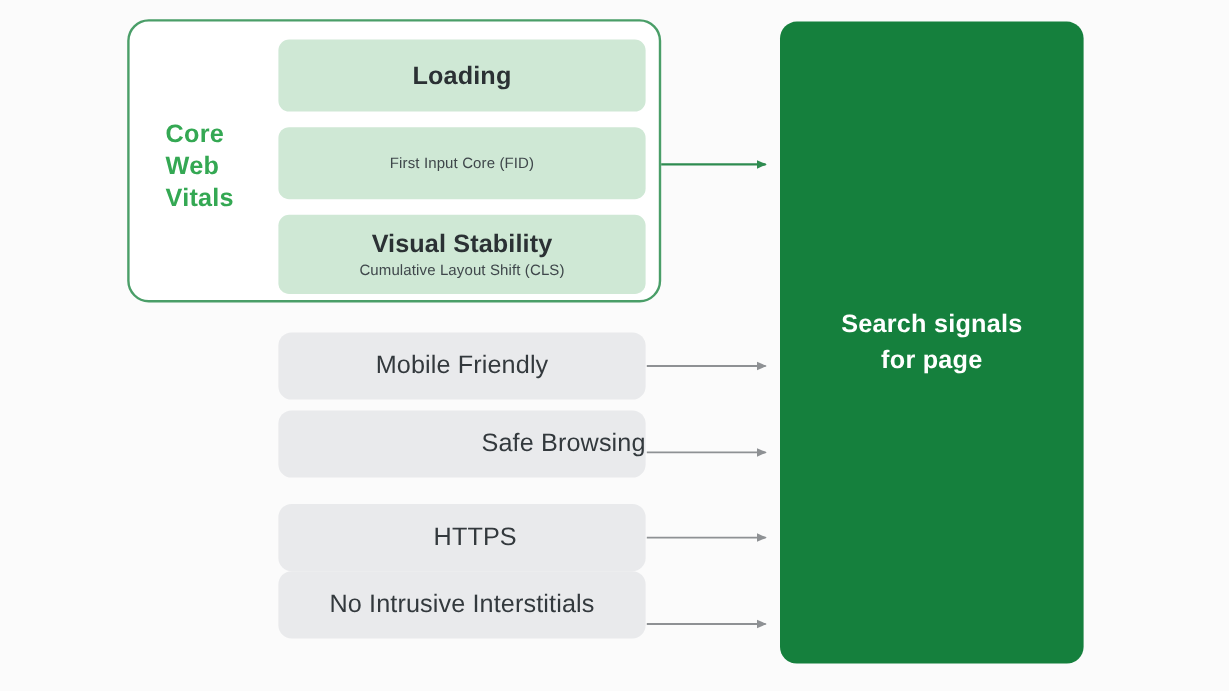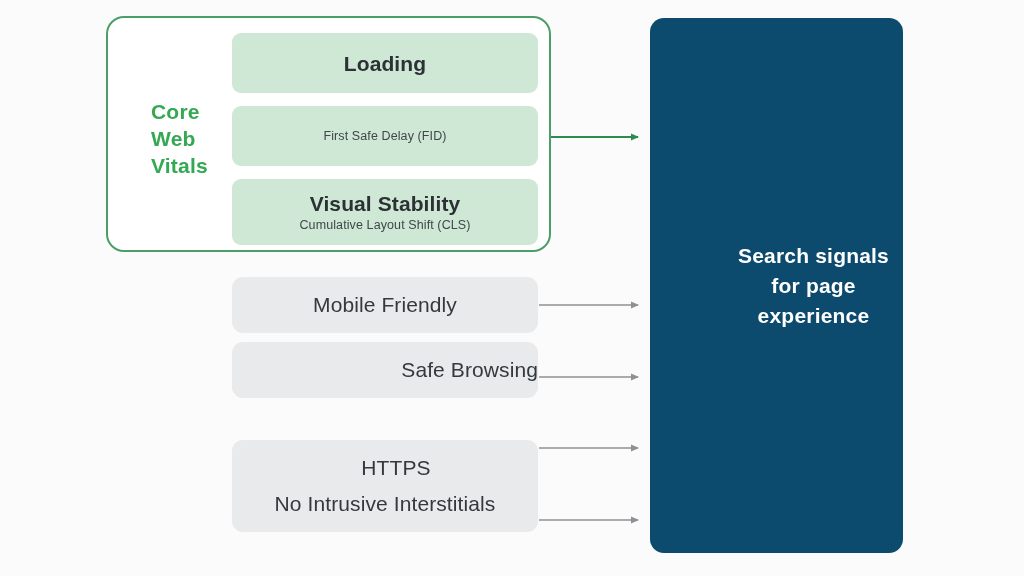--- a/index.html
+++ b/index.html
@@ -36,21 +36,20 @@
     position: absolute;
     left: 138px;
     top: 98px;
     width: 90px;
     color: #34a853;
     font-size: 21px;
     font-weight: 700;
     line-height: 27px;
     letter-spacing: .2px;
     text-align: left;
-    margin-left: 13px;
   }
   .cwv-label span { display: block; }
 
   
   .green-card {
     position: absolute;
     left: 232px;
     width: 306px;
     background: #cfe8d5;
     border-radius: 9px;
@@ -88,21 +87,21 @@
     height: 56px;
     background: #e9eaec;
     border-radius: 11px;
     display: flex;
     align-items: center;
     justify-content: center;
     box-sizing: border-box;
   }
   .grey-card.g1 { top: 277px; }
   .grey-card.g2 { top: 342px; justify-content: flex-end; }
-  .grey-card.g3 { top: 440px; padding-left: 22px; }
+  .grey-card.g3 { top: 420px; padding-left: 22px; }
   .grey-card.g4 { top: 476px; }
 
   .grey-label {
     font-size: 21px;
     font-weight: 400;
     color: #33393d;
     letter-spacing: .1px;
     line-height: 26px;
   }
 
@@ -116,25 +115,25 @@
     pointer-events: none;
   }
 
   
   .blue-box {
     position: absolute;
     left: 650px;
     top: 18px;
     width: 253px;
     height: 535px;
-    background: #0c4a6e;
+    background: #15803d;
     border-radius: 14px;
     display: flex;
     align-items: center;
-    justify-content: flex-end;
+    justify-content: center;
     box-sizing: border-box;
   }
   .blue-text {
     color: #ffffff;
     font-size: 21px;
     font-weight: 700;
     line-height: 30px;
     text-align: center;
     letter-spacing: .2px;
     padding: 0 14px;
@@ -152,21 +151,21 @@
     <span>Core</span>
     <span>Web</span>
     <span>Vitals</span>
   </div>
 
   <div class="green-card c1">
     <div class="card-title">Loading</div>
   </div>
 
   <div class="green-card c2">
-    <div class="card-sub">First Safe Delay (FID)</div>
+    <div class="card-sub">First Input Core (FID)</div>
   </div>
 
   <div class="green-card c3">
     <div class="card-title">Visual Stability</div>
     <div class="card-sub">Cumulative Layout Shift (CLS)</div>
   </div>
 
   <div class="grey-card g1">
     <div class="grey-label">Mobile Friendly</div>
   </div>
@@ -204,17 +203,16 @@
     </g>
     <g>
       <line x1="539" y1="520" x2="638" y2="520" stroke="#8e9194" stroke-width="1.6" marker-end="url(#ah-grey)"></line>
     </g>
   </svg>
 
   <div class="blue-box">
     <div class="blue-text">
       <span>Search signals</span>
       <span>for page</span>
-      <span>experience</span>
     </div>
   </div>
 
 </div>
 
 </body></html>

